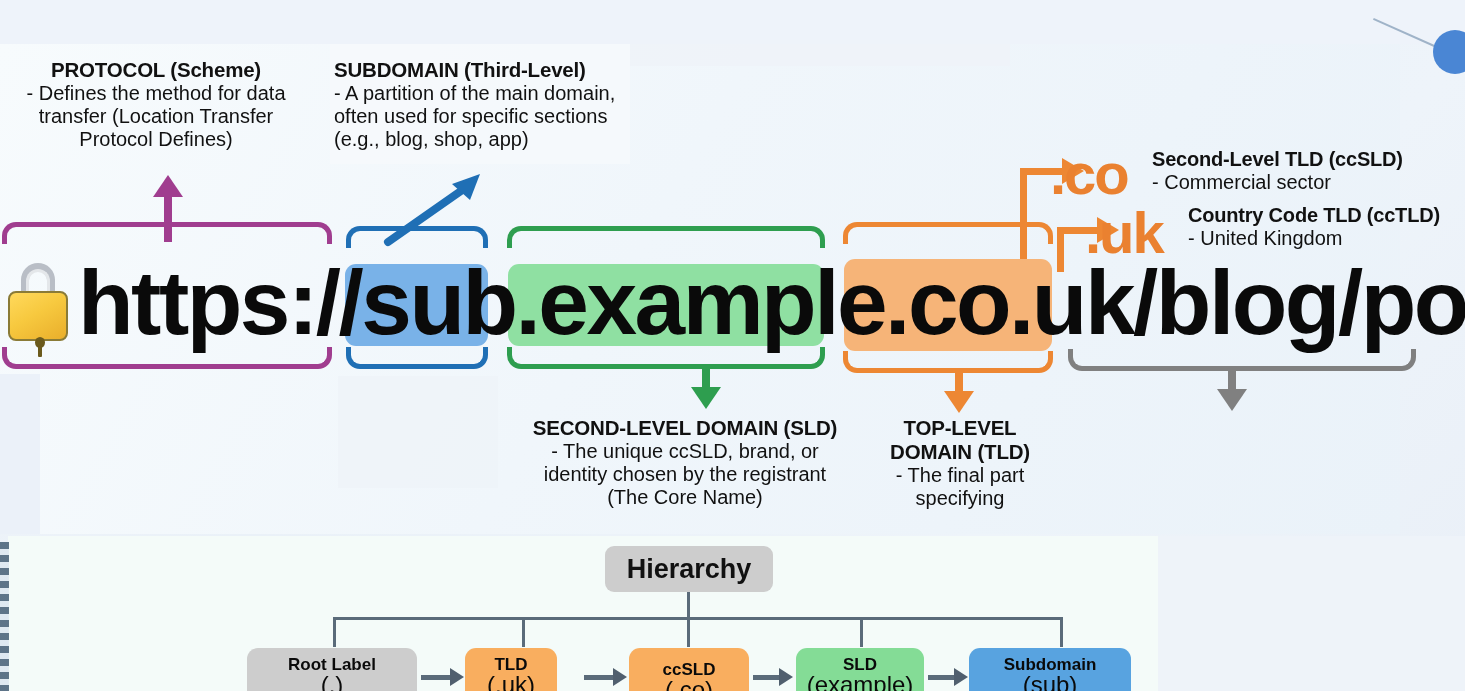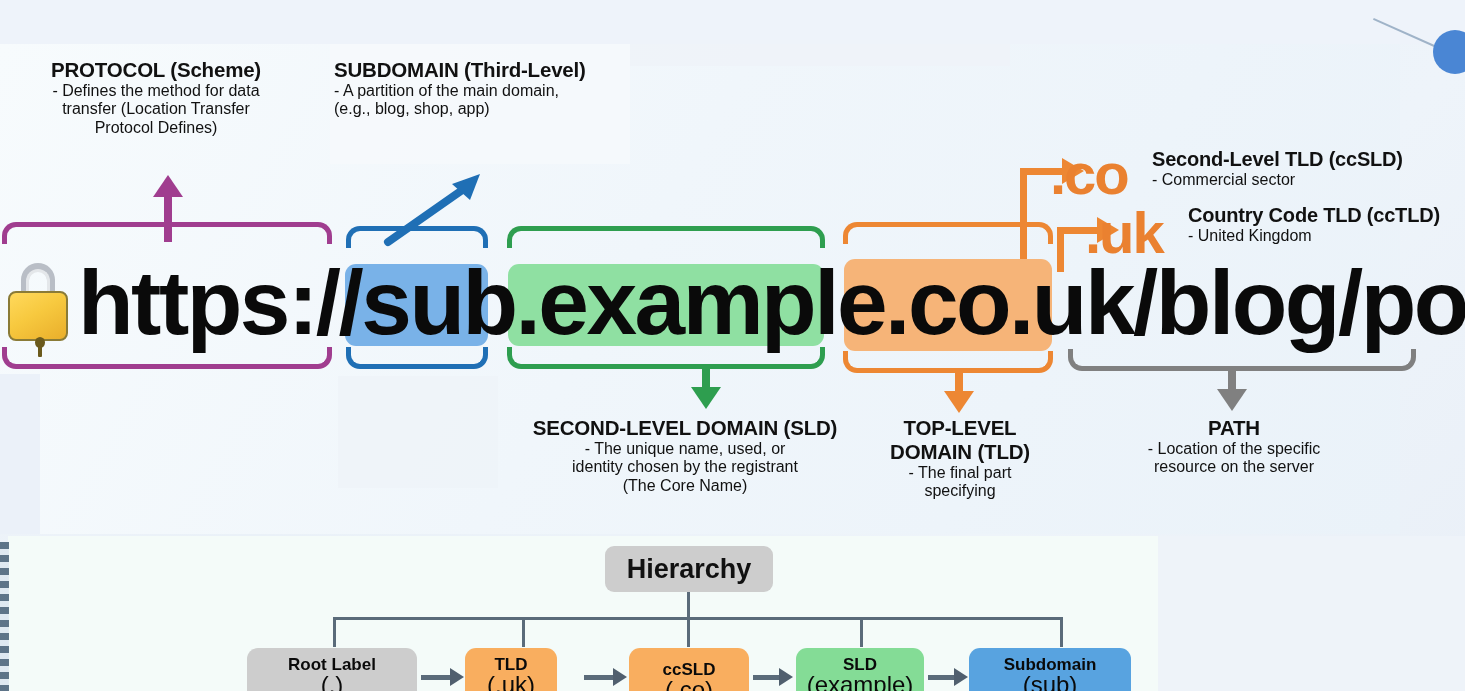--- a/index.html
+++ b/index.html
@@ -31,21 +31,21 @@
     background:repeating-linear-gradient(180deg,#2e4a63 0 7px,#dbe6ef 7px 13px);
     opacity:.75;}
   .corner-node{position:absolute;right:-12px;top:-14px;width:44px;height:44px;
     border-radius:50%;background:#4a86d4;}
   .corner-line{position:absolute;right:24px;top:4px;width:74px;height:2px;
     background:#9fb3c8;transform:rotate(24deg);transform-origin:right center;}
 
   
   .note{position:absolute;text-align:center;color:#111;line-height:1.16;}
   .note .t{font-weight:bold;font-size:20.5px;letter-spacing:-.2px;display:block;}
-  .note .d{font-size:16px;display:block;}
+  .note .d{font-size:20px;display:block;}
   .note.left{text-align:left;}
   .urltext{position:absolute;top:198px;left:0;width:1465px;height:122px;
     font-size:91px;font-weight:bold;color:#0a0a0a;line-height:122px;
     white-space:nowrap;letter-spacing:-2.5px;padding-left:78px;
     box-sizing:border-box;}
   .urltext span{display:inline-block;}
 
   
   .chip{position:absolute;border-radius:11px;}
   .chip.blue{background:#79b2e8;}
@@ -117,20 +117,21 @@
   <div class="note" style="left:6px;top:14px;width:300px;">
     <span class="t">PROTOCOL (Scheme)</span>
     <span class="d">- Defines the method for data</span>
     <span class="d">transfer (Location Transfer</span>
     <span class="d">Protocol Defines)</span>
   </div>
 
   <div class="note left" style="left:334px;top:14px;width:315px;">
     <span class="t">SUBDOMAIN (Third-Level)</span>
     <span class="d">- A partition of the main domain,</span>
+    <span class="d">often used for specific sections</span>
     <span class="d">(e.g., blog, shop, app)</span>
   </div>
 
   <div class="ln" style="left:164px;top:150px;width:8px;height:48px;background:#a03d8f;"></div>
   <div class="arrow-up" style="left:153px;top:131px;border-bottom:22px solid #a03d8f;"></div>
 
   <svg style="position:absolute;left:380px;top:126px;width:120px;height:76px;overflow:visible">
     <line x1="8" y1="72" x2="88" y2="16" stroke="#1f6fb5" stroke-width="8" stroke-linecap="round"></line>
     <polygon points="100,4 72,14 90,30" fill="#1f6fb5"></polygon>
   </svg>
@@ -187,37 +188,32 @@
   <div class="arrow-dn" style="left:691px;top:343px;border-top:22px solid #2e9e4f;"></div>
 
   <div class="ln" style="left:955px;top:329px;width:8px;height:20px;background:#ed8733;"></div>
   <div class="arrow-dn" style="left:944px;top:347px;border-top:22px solid #ed8733;"></div>
 
   <div class="ln" style="left:1228px;top:325px;width:8px;height:22px;background:#808080;"></div>
   <div class="arrow-dn" style="left:1217px;top:345px;border-top:22px solid #808080;"></div>
 
   <div class="note" style="left:505px;top:372px;width:360px;">
     <span class="t">SECOND-LEVEL DOMAIN (SLD)</span>
-    <span class="d">- The unique name, used, or</span>
+    <span class="d">- The unique ccSLD, brand, or</span>
     <span class="d">identity chosen by the registrant</span>
     <span class="d">(The Core Name)</span>
   </div>
 
   <div class="note" style="left:872px;top:372px;width:176px;">
     <span class="t">TOP-LEVEL</span>
     <span class="t">DOMAIN (TLD)</span>
     <span class="d">- The final part</span>
     <span class="d">specifying</span>
   </div>
 
-  <div class="note" style="left:1058px;top:372px;width:352px;">
-    <span class="t">PATH</span>
-    <span class="d">- Location of the specific</span>
-    <span class="d">resource on the server</span>
-  </div>
 
   <div id="hier">
 
     <div class="htitle" style="top:10px;">Hierarchy</div>
 
     <div class="hline" style="left:680px;top:56px;width:3px;height:27px;"></div>
 
     <div class="hline" style="left:326px;top:81px;width:730px;height:3px;"></div>
 
     <div class="hline" style="left:326px;top:81px;width:3px;height:30px;"></div>

